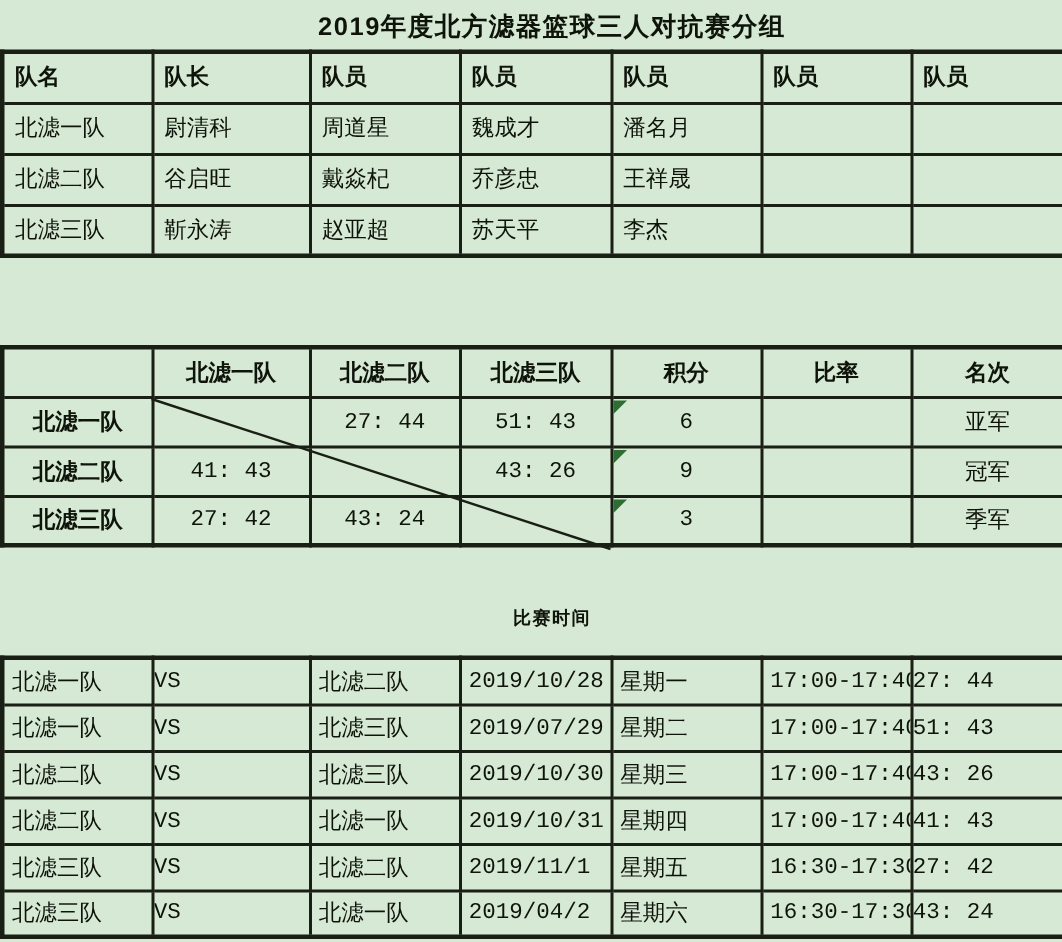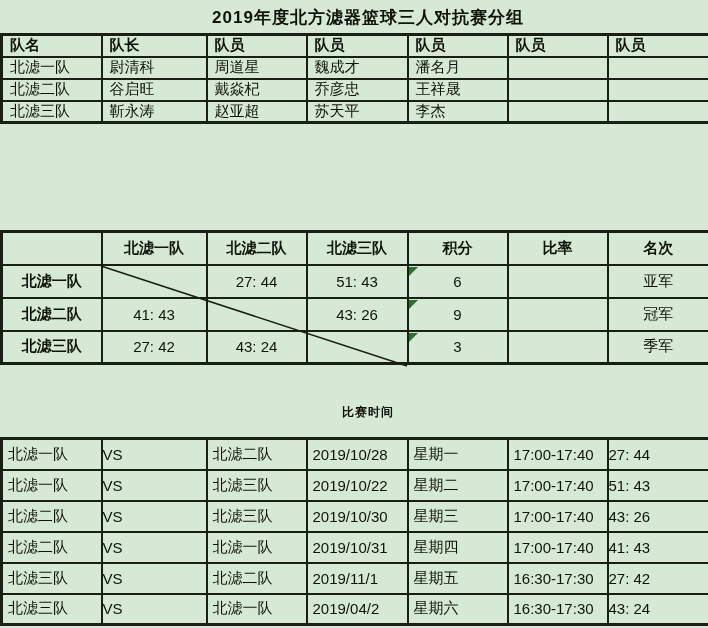--- a/index.html
+++ b/index.html
@@ -20,25 +20,25 @@
     position:absolute;left:0;width:708px;
     border-collapse:collapse;table-layout:fixed;
     border:3px solid var(--line);
   }
   table.grid th,table.grid td{
     border:2px solid var(--line);
     font-size:15px;font-weight:normal;
     padding:0;overflow:hidden;white-space:nowrap;
     color:var(--ink);
   }
-  .num{font-family:Liberation Sans, sans-serif;font-size:14px;}
+  .num{font-family:Liberation Mono, monospace;font-size:14px;}
 
   
   #t-group{top:33px;}
-  #t-group tr{height:22px;}
+  #t-group tr{height:34px;}
   #t-group th,#t-group td{text-align:left;padding-left:7px;}
   #t-group th{font-weight:bold;}
 
   
   #score-wrap{position:absolute;top:230px;left:0;width:708px;height:140px;}
   #t-score{position:absolute;top:0;left:0;}
   #t-score tr{height:33px;}
   #t-score th,#t-score td{text-align:center;}
   #t-score th{font-weight:bold;}
   #t-score td.teamcol{font-weight:bold;}
@@ -189,21 +189,21 @@
           <td>北滤二队</td>
           <td class="num">2019/10/28</td>
           <td>星期一</td>
           <td class="num">17:00-17:40</td>
           <td class="num c">27: 44</td>
         </tr>
         <tr>
           <td>北滤一队</td>
           <td class="num c">VS</td>
           <td>北滤三队</td>
-          <td class="num">2019/10/22</td>
+          <td class="num">2019/07/29</td>
           <td>星期二</td>
           <td class="num">17:00-17:40</td>
           <td class="num c">51: 43</td>
         </tr>
         <tr>
           <td>北滤二队</td>
           <td class="num c">VS</td>
           <td>北滤三队</td>
           <td class="num">2019/10/30</td>
           <td>星期三</td>

